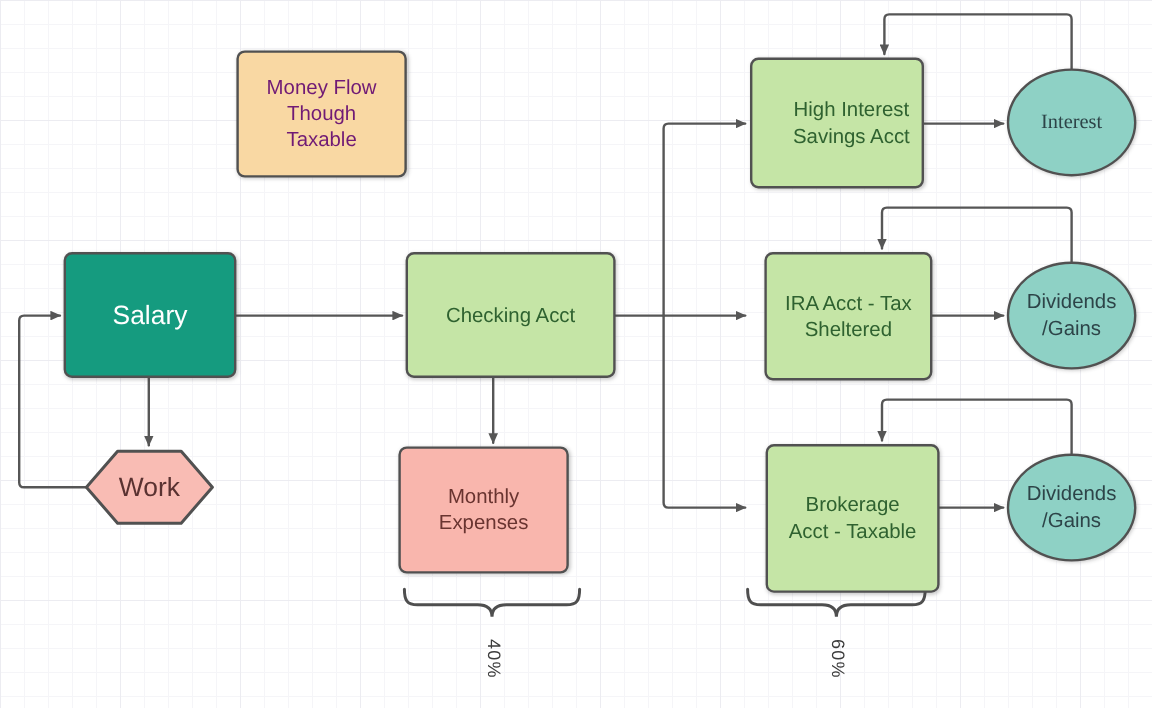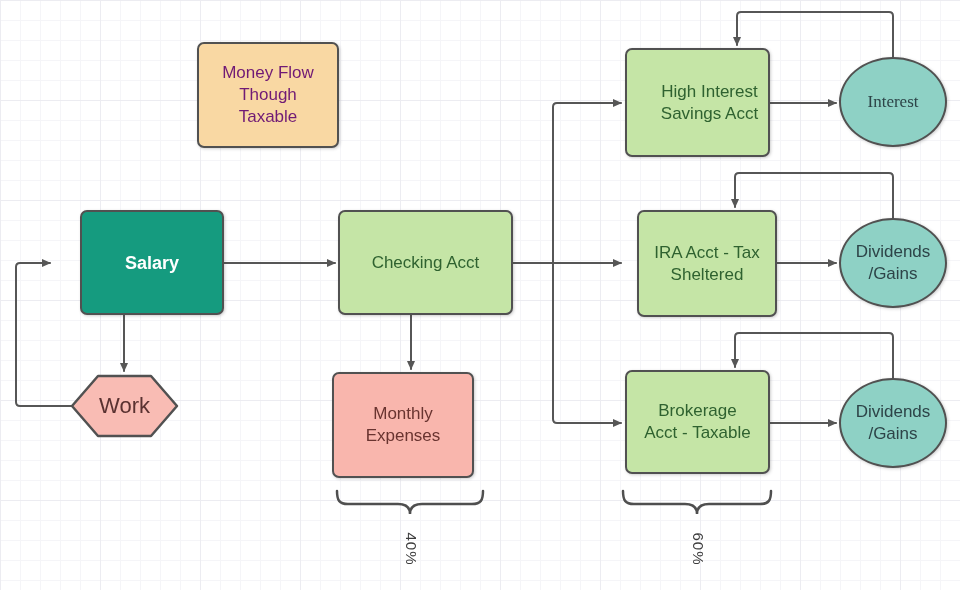--- a/index.html
+++ b/index.html
@@ -16,21 +16,21 @@
   }
   svg.connector-layer{position:absolute;left:0;top:0;width:960px;height:590px;}
   .node{
     position:absolute;display:flex;flex-direction:column;align-items:center;justify-content:center;
     box-sizing:border-box;text-align:center;font-size:17px;line-height:22px;
     border:2px solid #515151;border-radius:7px;
     box-shadow:1px 1px 3px rgba(60,60,60,.25);
   }
   .node span{display:block;}
   .note{background:#f9d8a3;color:#701a75;}
-  .salary{background:#159b7f;color:#ffffff;font-weight:bold;font-size:18px;margin-left:27px;}
+  .salary{background:#159b7f;color:#ffffff;font-weight:normal;font-size:22px;}
   .account{background:#c5e5a6;color:#2f6230;}
   .expense{background:#f9b6ad;color:#693430;}
   .ellipse{background:#8ed1c5;color:#2d4448;border-radius:50%;}
   .hexwrap{position:absolute;box-shadow:none;}
   .hexlabel{
     position:absolute;display:flex;align-items:center;justify-content:center;
     color:#5a3231;font-size:22px;
   }
   .pct{
     position:absolute;color:#3d3d3d;font-size:15px;letter-spacing:1px;
@@ -96,21 +96,21 @@
   <div class="node account" style="left:625px;top:48px;width:145px;height:109px;padding-left:24px;">
     <span>High Interest</span>
     <span>Savings Acct</span>
   </div>
 
   <div class="node account" style="left:625px;top:210px;width:140px;height:107px;margin-left:12px;">
     <span>IRA Acct - Tax</span>
     <span>Sheltered</span>
   </div>
 
-  <div class="node account" style="left:625px;top:370px;width:145px;height:104px;">
+  <div class="node account" style="left:638px;top:370px;width:145px;height:124px;">
     <span>Brokerage</span>
     <span>Acct - Taxable</span>
   </div>
 
   <div class="node ellipse" style="left:839px;top:57px;width:108px;height:90px;font-family:Liberation Serif, serif;">
     <span>Interest</span>
   </div>
 
   <div class="node ellipse" style="left:839px;top:218px;width:108px;height:90px;">
     <span>Dividends</span>

